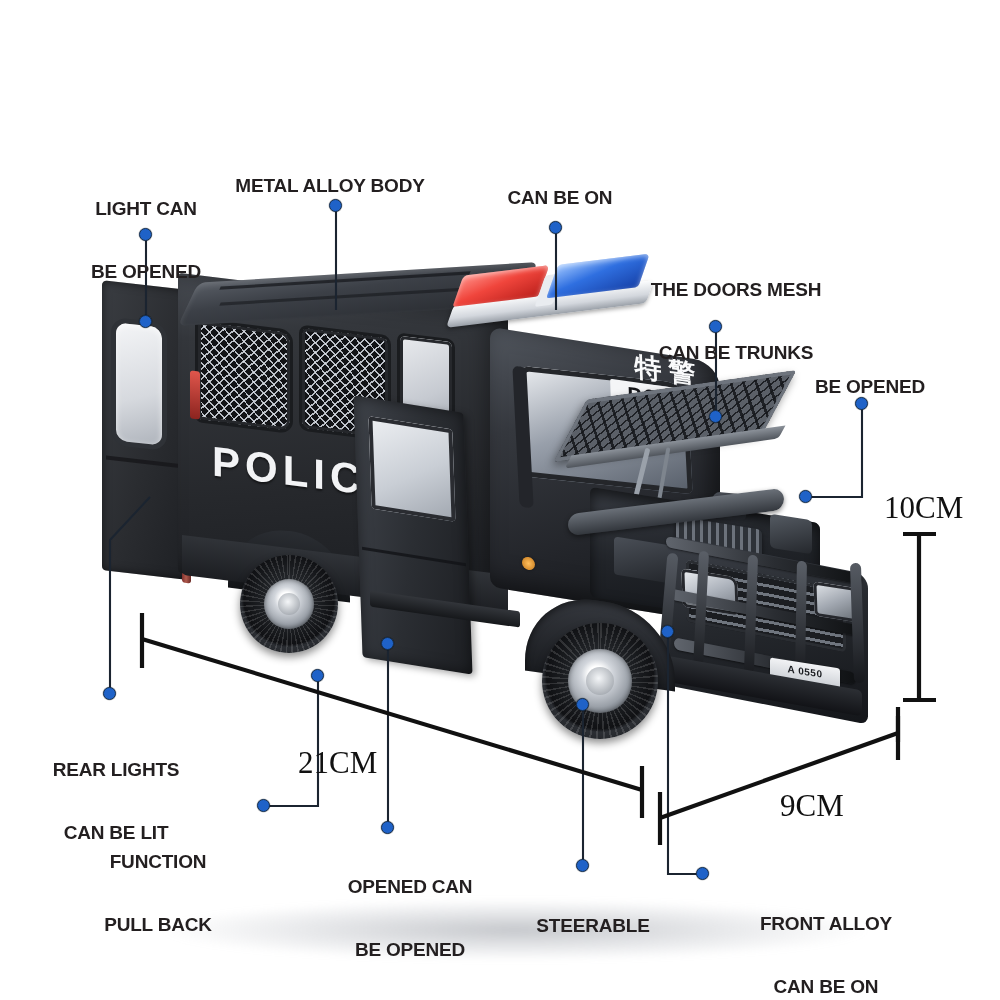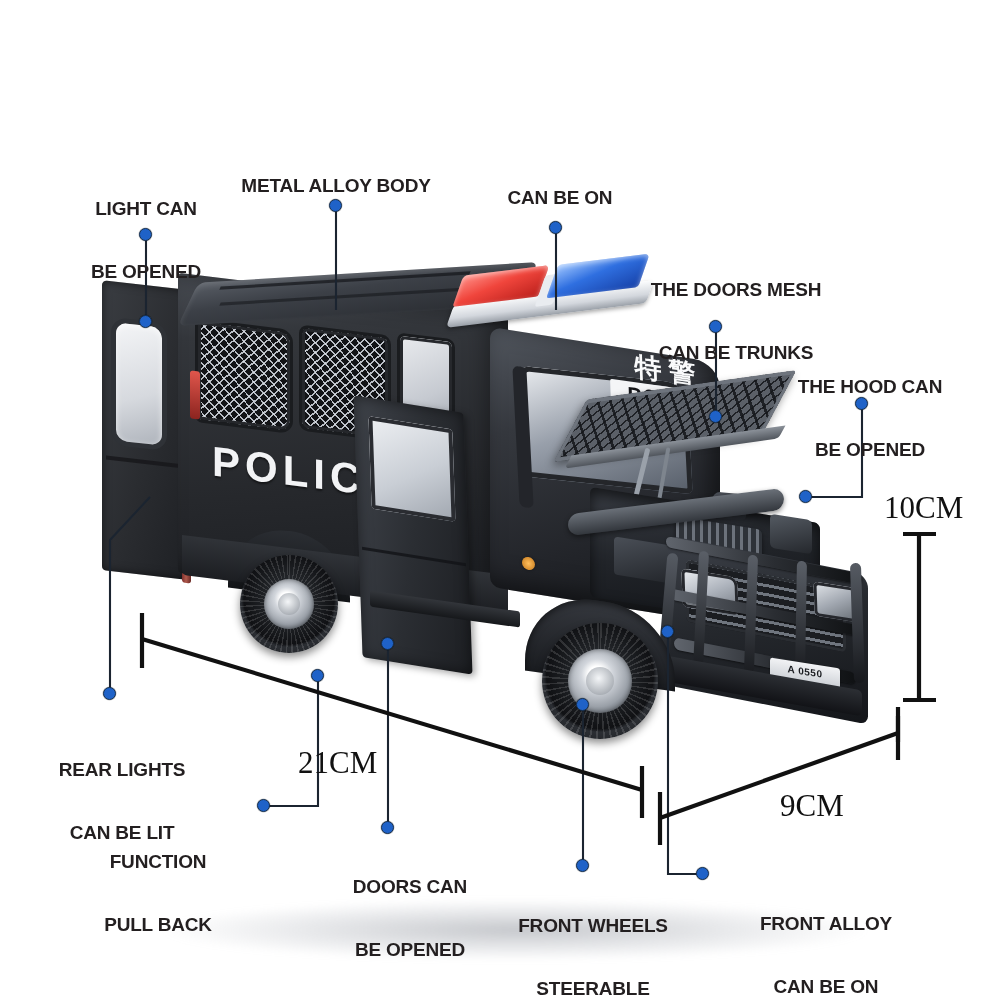--- a/index.html
+++ b/index.html
@@ -404,55 +404,53 @@
   <div class="dot" style="left:576px;top:859px"></div>
   <div class="dot" style="left:576px;top:698px"></div>
   <div class="dot" style="left:696px;top:867px"></div>
   <div class="dot" style="left:661px;top:625px"></div>
 
   <div class="callout c" style="left:36px;top:155px;width:220px">
     <div>LIGHT CAN</div>
     <div>BE OPENED</div>
   </div>
 
-  <div class="callout c" style="left:206px;top:132px;width:260px">
+  <div class="callout c" style="left:200px;top:132px;width:260px">
     <div>METAL ALLOY BODY</div>
   </div>
 
   <div class="callout c" style="left:440px;top:144px;width:240px">
     <div>CAN BE ON</div>
   </div>
 
   <div class="callout c" style="left:616px;top:236px;width:240px">
     <div>THE DOORS MESH</div>
     <div>CAN BE TRUNKS</div>
   </div>
 
   <div class="callout c" style="left:760px;top:333px;width:220px">
-    <div>THE HOOD CAN</div>
     <div>BE OPENED</div>
   </div>
 
-  <div class="callout c" style="left:12px;top:716px;width:220px">
+  <div class="callout c" style="left:6px;top:716px;width:220px">
     <div>REAR LIGHTS</div>
     <div>CAN BE LIT</div>
   </div>
 
   <div class="callout c" style="left:58px;top:808px;width:200px">
     <div>FUNCTION</div>
     <div>PULL BACK</div>
   </div>
 
   <div class="callout c" style="left:310px;top:833px;width:200px">
-    <div>DOORS CAN</div>
+    <div>OPENED CAN</div>
     <div>BE OPENED</div>
   </div>
 
   <div class="callout c" style="left:478px;top:872px;width:230px">
-    <div>FRONT WHEELS</div>
     <div>STEERABLE</div>
   </div>
 
   <div class="callout c" style="left:716px;top:870px;width:220px">
     <div>FRONT ALLOY</div>
     <div>CAN BE ON</div>
   </div>
 
   <div class="dim" style="left:884px;top:490px">10CM</div>
   <div class="dim" style="left:298px;top:745px">21CM</div>

